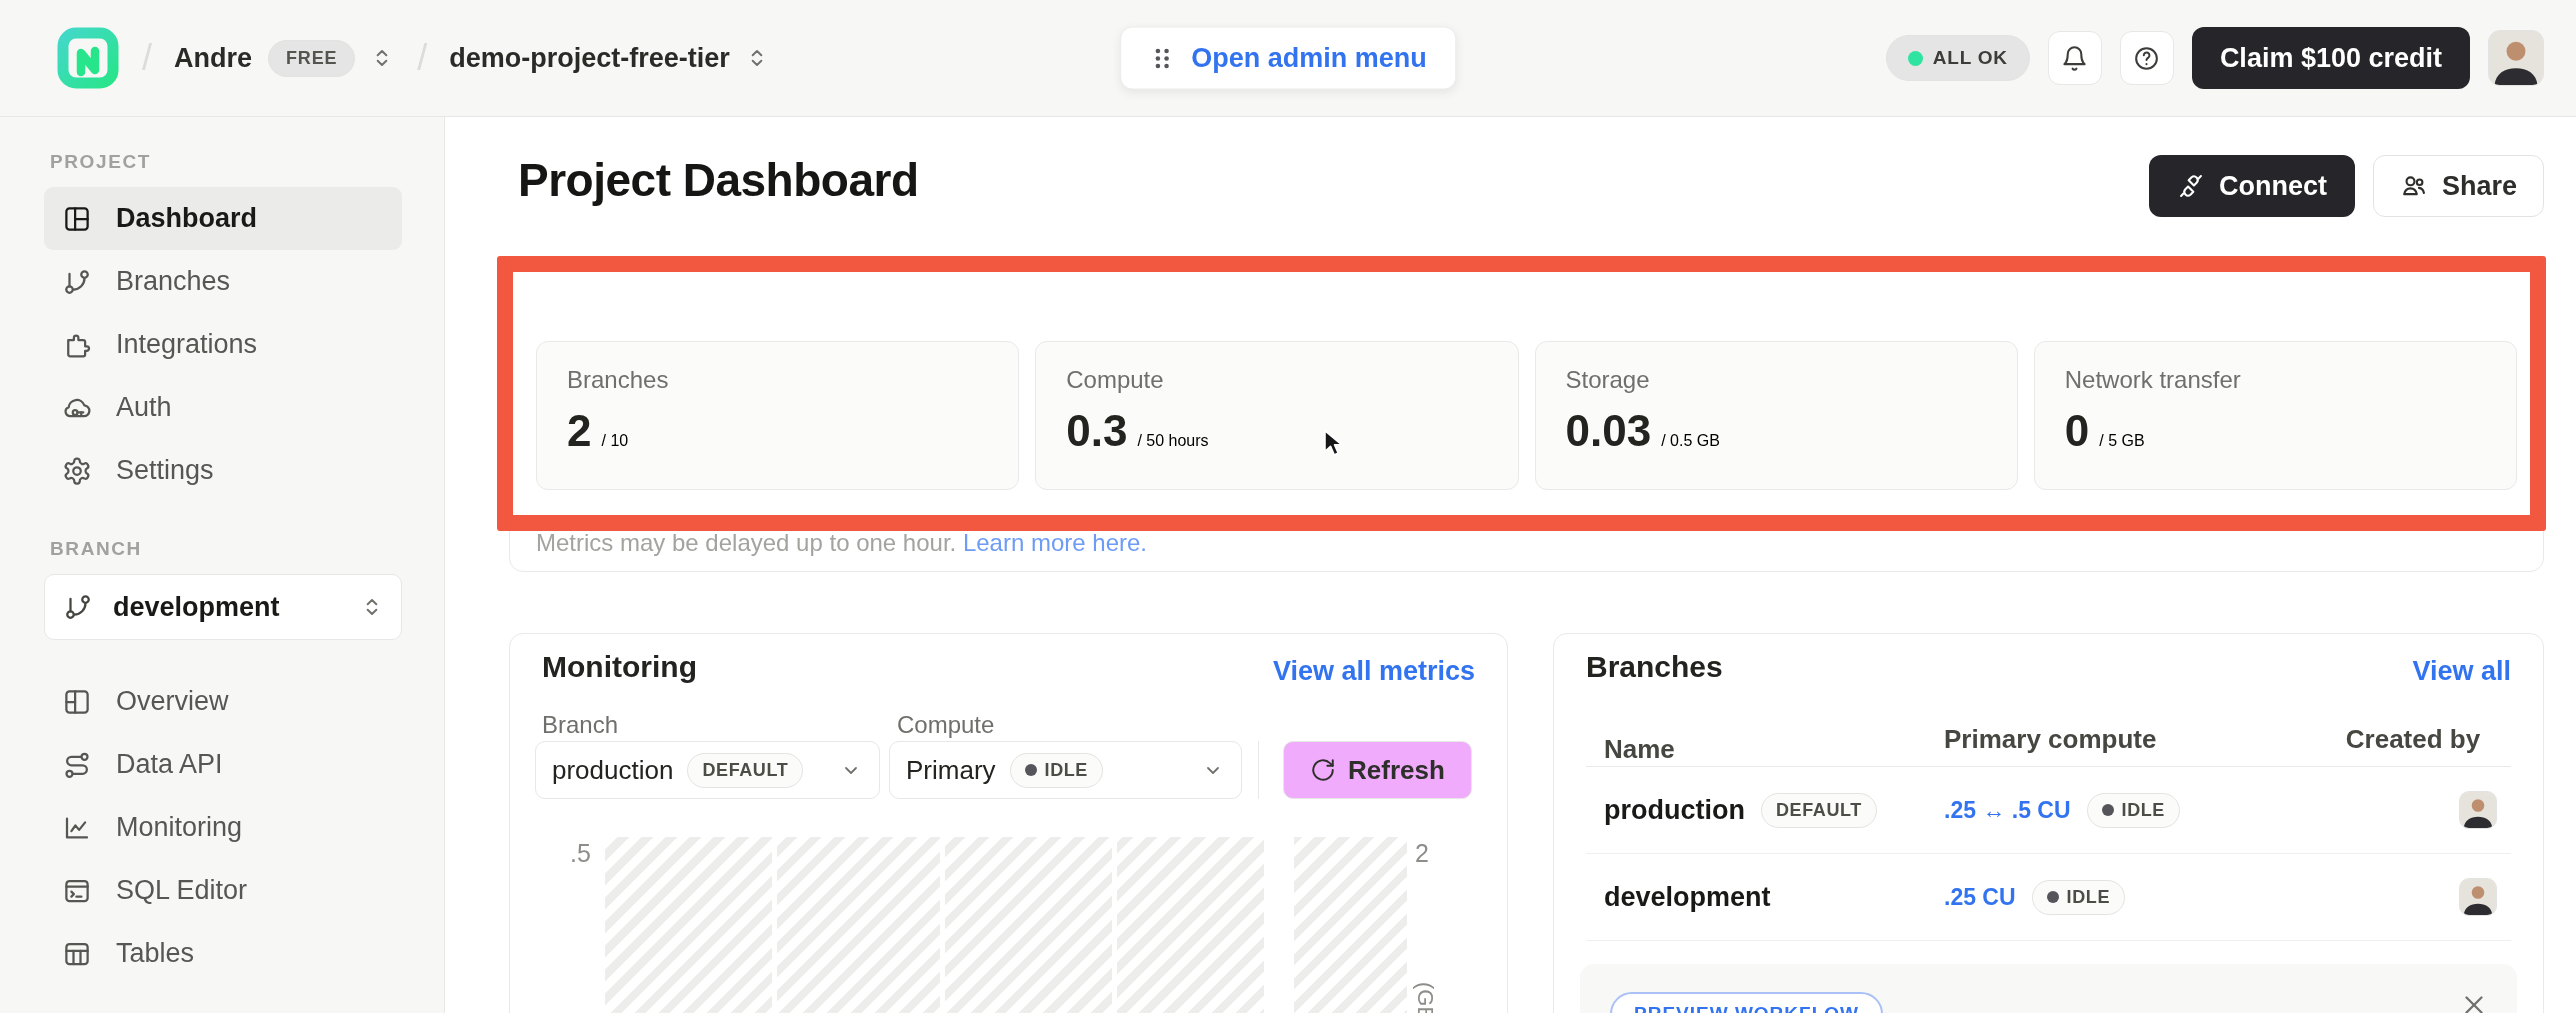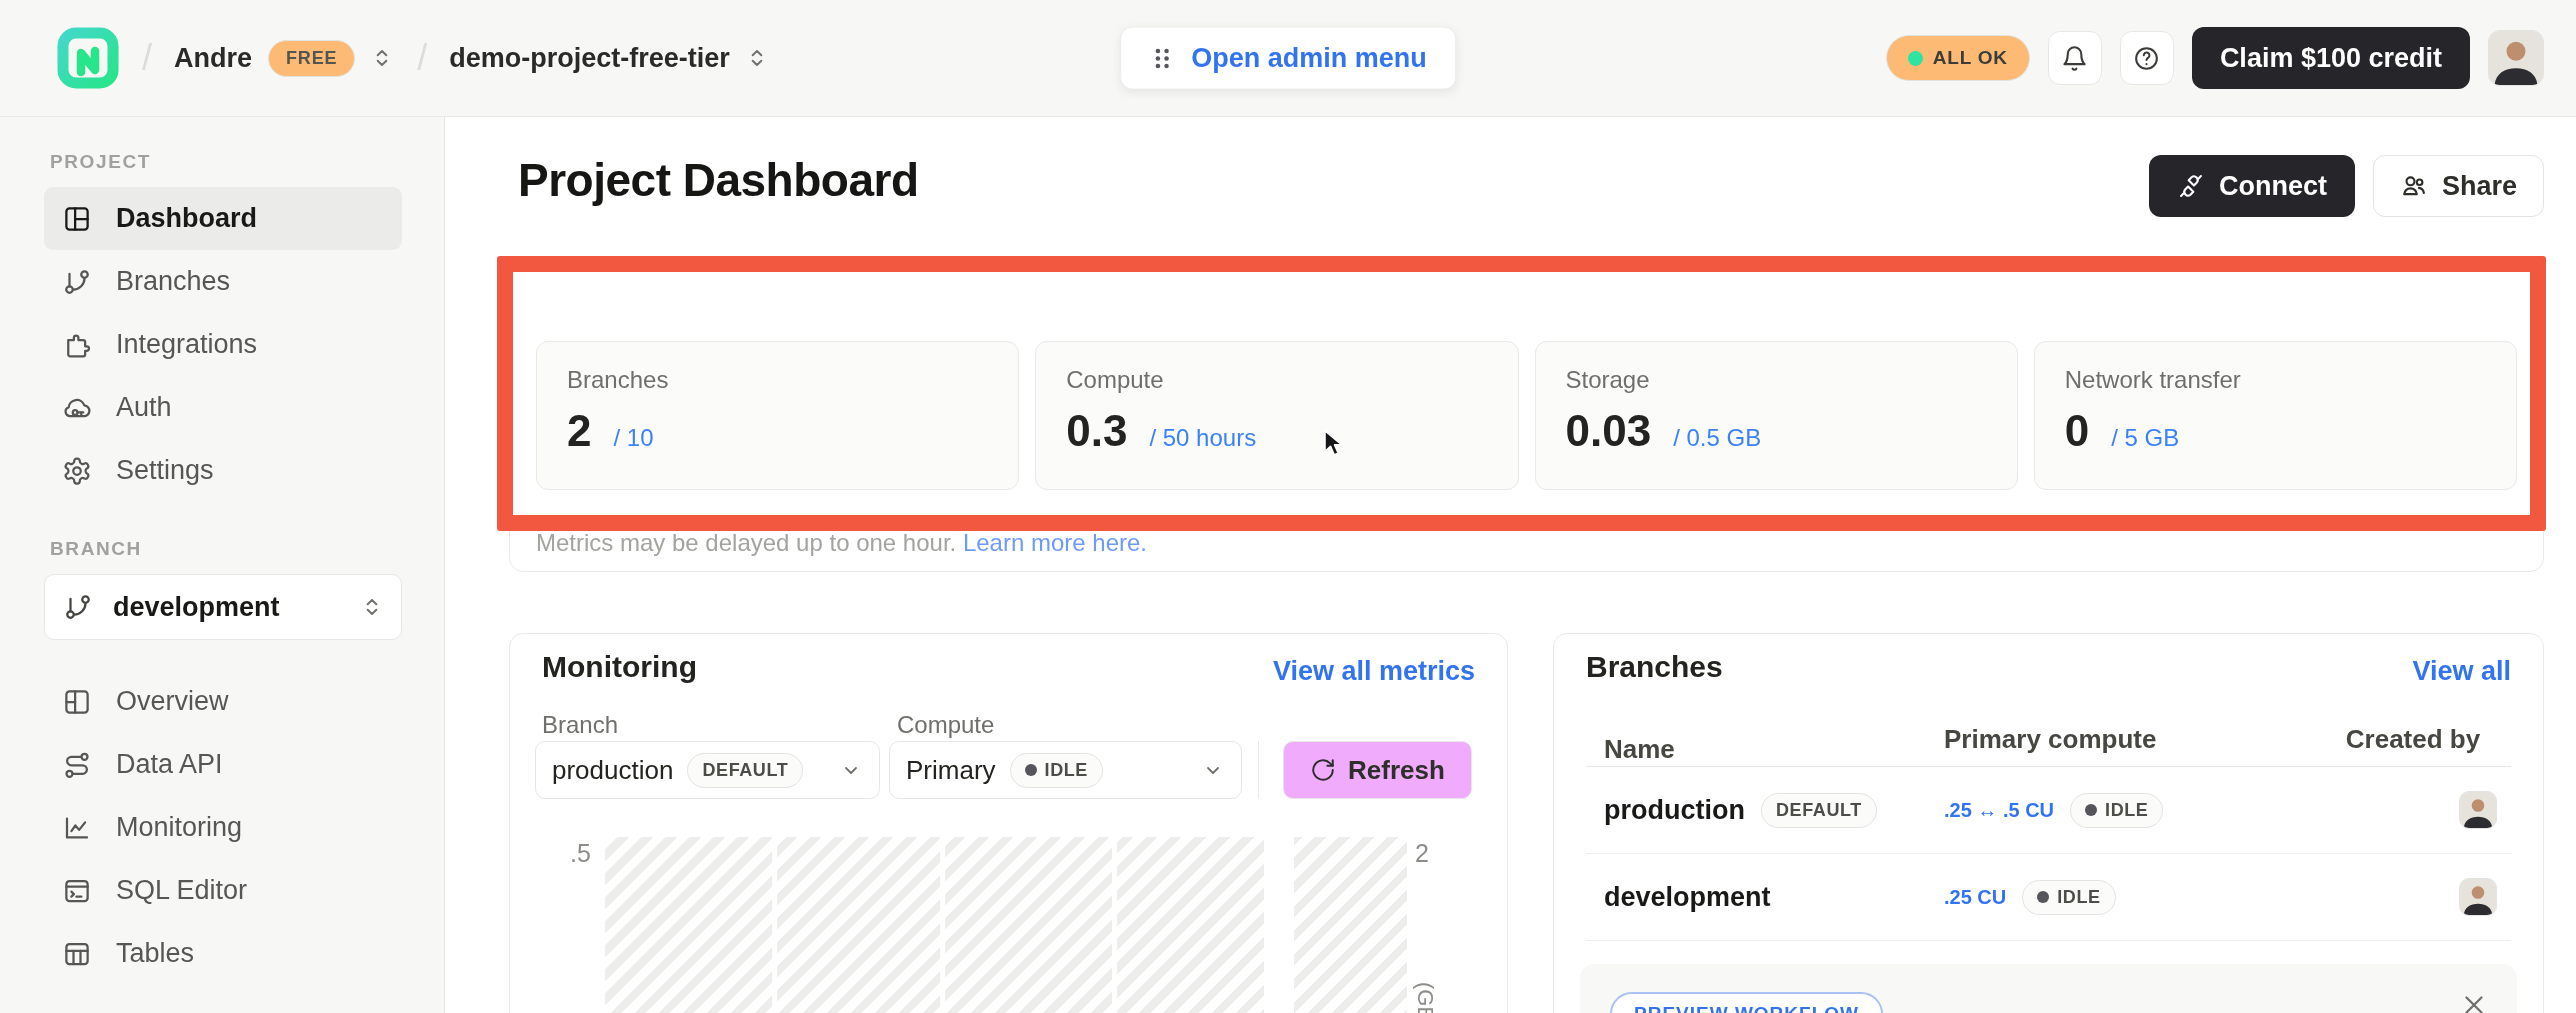--- a/index.html
+++ b/index.html
@@ -16,21 +16,21 @@
     position:absolute; left:0; top:0; width:2576px; height:117px;
     background:#f7f7f5; border-bottom:1px solid #e7e7e5;
     display:flex; align-items:center; padding:0 32px 0 56px;
   }
   .tb-left { display:flex; align-items:center; }
   .logo { width:64px; height:64px; }
   .slash { font-size:36px; color:#dcdcda; margin:0 22px; font-weight:400; }
   .crumb-name { font-size:27px; font-weight:600; color:#2a2a27; }
   .pill {
     display:inline-flex; align-items:center; gap:10px;
-    border:1px solid #e3e3e1; background:#fdba74; border-radius:993px;
+    border:1px solid #e3e3e1; background:#e5e5e5; border-radius:993px;
     font-weight:700; color:#55554f; letter-spacing:0.8px;
   }
   .free-pill { font-size:18px; padding:7px 17px; margin-left:16px; }
   .sort-chevrons { width:26px; height:26px; color:#71716d; margin-left:14px; }
   .admin-btn {
     position:absolute; left:50%; top:50%; transform:translate(-50%,-50%);
     display:flex; align-items:center; gap:16px;
     background:#fff; border:1px solid #ececea; border-radius:12px;
     padding:15px 28px; box-shadow:0 3px 10px rgba(0,0,0,.07); cursor:pointer;
   }
@@ -90,21 +90,21 @@
     border:1px solid #e9e9e7; border-radius:14px; background:#fff; padding:12px 26px;
   }
   .usage-heading { font-size:28px; font-weight:700; color:#23231f; }
   .usage-row { position:absolute; left:26px; right:26px; top:74px; height:149px; display:flex; gap:16px; }
   .u-card {
     flex:1; border:1px solid #e9e9e7; border-radius:12px; background:#fbfbfa; padding:24px 30px;
   }
   .u-label { font-size:24px; color:#6f6f6b; }
   .u-valrow { margin-top:12px; display:flex; align-items:baseline; gap:10px; }
   .u-value { font-size:44px; font-weight:700; color:#23231f; }
-  .u-limit { font-size:24px; color:#3b82f6;margin-left:12px; }
+  .u-limit { font-size:16px; color:#000000; }
   .usage-note { position:absolute; left:26px; bottom:14px; font-size:24px; color:#a3a3a0; }
   .usage-note a { color:#6d9bf5; text-decoration:none; }
 
   
   .annotation {
     position:absolute; left:52px; top:139px; width:2049px; height:275px;
     border:16px solid #f2573f; border-radius:3px; pointer-events:none; z-index:5;
   }
 
   
@@ -150,21 +150,21 @@
   
   .btable { position:absolute; left:32px; right:32px; top:78px; }
   .brow { display:grid; grid-template-columns: 358px 371px 1fr; align-items:center; }
   .brow.headrow { height:55px; border-bottom:1px solid #e9e9e7; }
   .brow.datarow { height:87px; border-bottom:1px solid #efefed; cursor:pointer; }
   .th { font-size:26px; font-weight:600; color:#474742; }
   .th.c1 { padding-left:18px;margin-top:20px; } .th.c3 { text-align:center; }
   .cell1 { padding-left:18px; display:flex; align-items:center; gap:16px; }
   .bname { font-size:27px; font-weight:700; color:#191917; }
   .cell2 { display:flex; align-items:center; gap:16px; }
-  .culink { font-size:20px; font-weight:600; color:#3273f0; text-decoration:none; }
+  .culink { font-size:23px; font-weight:600; color:#3273f0; text-decoration:none; }
   .cell3 { display:flex; justify-content:flex-end; padding-right:14px; }
   .avatar-sm { width:38px; height:38px; border-radius:10px; overflow:hidden; border:1px solid #e3e3e1; background:#eceef0; }
 
   .promo {
     position:absolute; left:26px; right:26px; top:330px; height:298px;
     background:#f8f8f7; border-radius:14px; padding:28px 30px;
   }
   .promo-pill {
     display:inline-flex; border:2px solid #aac1f7; color:#3273f0; background:#fff;
     border-radius:993px; padding:9px 22px; font-size:19px; font-weight:700; letter-spacing:1px;

